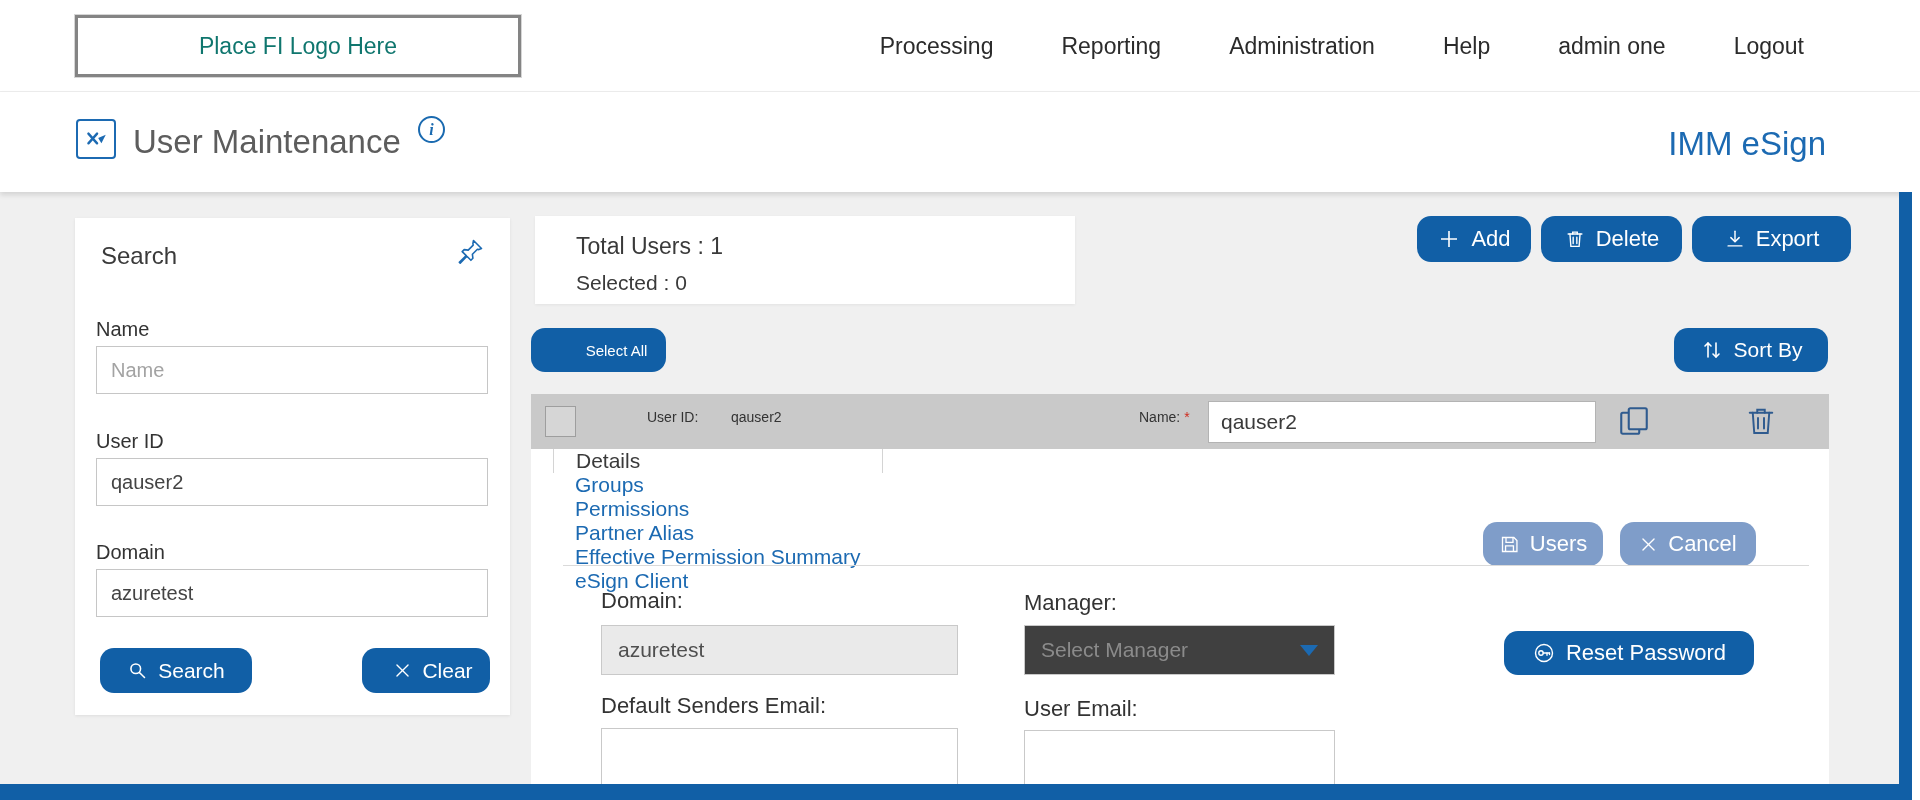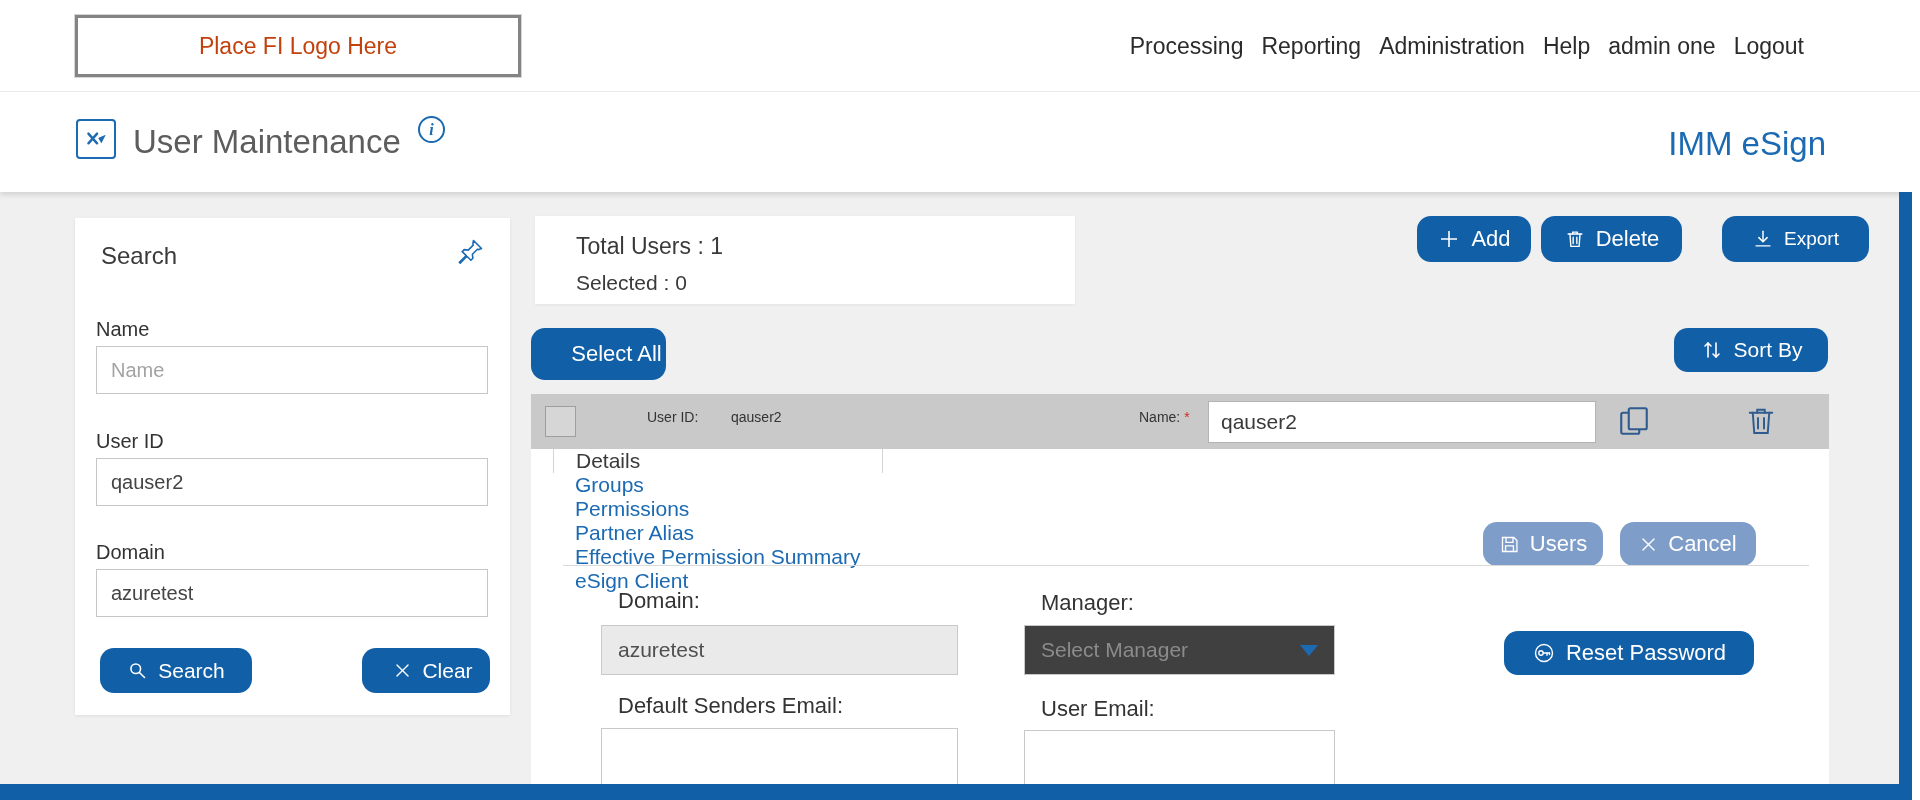--- a/index.html
+++ b/index.html
@@ -5,22 +5,22 @@
   * { box-sizing: border-box; margin: 0; padding: 0; }
   html,body { width:1920px; height:800px; }
   body { font-family:"Liberation Sans", sans-serif; background:#fff; overflow:hidden; }
   .stage { position:relative; width:1920px; height:800px; overflow:hidden; background:#fff; }
   .abs { position:absolute; }
 
   
   .topbar { left:0; top:0; width:1920px; height:92px; background:#fff; border-bottom:1px solid #ededed; z-index:4; }
   .logo-box { position:absolute; left:75px; top:15px; width:446px; height:62px; border:3px solid #848484;
               box-shadow:0 0 0 1px #d6d6d6; background:#fff; display:flex; align-items:center; justify-content:center;
-              font-size:23px; color:#c2410c; }
-  .top-links { position:absolute; right:116px; top:0; height:92px; display:flex; align-items:center; gap:18px; }
+              font-size:23px; color:#0f766e; }
+  .top-links { position:absolute; right:116px; top:0; height:92px; display:flex; align-items:center; gap:68px; }
   .top-links span { font-size:23px; color:#2b2b2b; cursor:pointer; white-space:nowrap; }
 
   
   .titlebar { left:0; top:92px; width:1920px; height:100px; background:#fff; box-shadow:0 3px 5px rgba(0,0,0,0.12); z-index:4; }
   .app-icon { position:absolute; left:76px; top:27px; width:40px; height:40px; border:2px solid #1c6ab2; border-radius:4px;
               background:#fff; display:flex; align-items:center; justify-content:center; }
   .page-title { position:absolute; left:133px; top:31px; font-size:33px; color:#5d5d5d; }
   .info-badge { position:absolute; left:418px; top:24px; width:27px; height:27px; border:2px solid #1a6ab0; border-radius:50%;
                 color:#1a6ab0; display:flex; align-items:center; justify-content:center;
                 font-family:"Liberation Serif", serif; font-style:italic; font-weight:bold; font-size:16px; cursor:pointer; }
@@ -52,22 +52,22 @@
   .btn-clear  { left:287px; top:430px; width:128px; height:45px; font-size:21px;padding-left:14px; }
 
   
   .summary-card { left:535px; top:216px; width:540px; height:88px; background:#fff; box-shadow:0 1px 3px rgba(0,0,0,0.06); }
   .total-users { position:absolute; left:41px; top:17px; font-size:23px; color:#3a3a3a; }
   .selected-count { position:absolute; left:41px; top:55px; font-size:21px; color:#3a3a3a; }
 
   
   .btn-add    { left:1417px; top:216px; width:114px; height:46px; font-size:22px; }
   .btn-delete { left:1541px; top:216px; width:141px; height:46px; font-size:22px; }
-  .btn-export { left:1692px; top:216px; width:147px; height:46px; font-size:19px;margin-left:30px; }
-  .btn-select-all { left:531px; top:328px; width:135px; height:52px; font-size:22px;padding-left:36px; }
+  .btn-export { left:1692px; top:216px; width:159px; height:46px; font-size:22px; }
+  .btn-select-all { left:531px; top:328px; width:135px; height:44px; font-size:15px;padding-left:36px; }
   .btn-sort   { left:1674px; top:328px; width:154px; height:44px; font-size:21px; }
 
   
   .panel { left:531px; top:394px; width:1298px; height:406px; background:#fff; }
   .row-gray { position:absolute; left:0; top:0; width:1298px; height:55px; background:#c9c9c9; }
   .row-checkbox { position:absolute; left:14px; top:12px; width:31px; height:31px; background:#d6d6d6; border:1px solid #9e9e9e; cursor:pointer; }
   .row-text { position:absolute; font-size:14px; color:#333; top:15px; white-space:nowrap; }
   .row-uid-label  { left:116px; }
   .row-uid-value  { left:200px; }
   .row-name-label { left:608px; }
@@ -81,21 +81,21 @@
   
   .tabs { position:absolute; left:22px; top:55px; height:56px; display:flex;flex-direction:column; }
   .tab { padding:0 22px; display:flex; align-items:center; height:56px; font-size:21px; color:#1c6ab2; cursor:pointer; white-space:nowrap; }
   .tab.active { color:#3a3a3a; background:#fff; border-left:1px solid #d4d4d4; border-right:1px solid #d4d4d4; }
 
   .btn-save   { left:952px;  top:128px; width:120px; height:44px; background:#7f9dc9; font-size:22px; }
   .btn-cancel { left:1089px; top:128px; width:136px; height:44px; background:#7f9dc9; font-size:22px; }
   .hline { position:absolute; left:32px; top:171px; width:1246px; height:1px; background:#dadada; }
 
   
-  .f-label { position:absolute; font-size:22px; color:#333; white-space:nowrap;margin-left:17px; }
+  .f-label { position:absolute; font-size:22px; color:#333; white-space:nowrap; }
   .f-domain-label { left:70px; top:194px; }
   .f-domain-input { position:absolute; left:70px; top:231px; width:357px; height:50px; background:#eaeaea;
                     border:1px solid #c9c9c9; color:#4f4f4f; font-size:21px; padding:0 16px; font-family:inherit; }
   .f-manager-label { left:493px; top:196px; }
   .f-manager-select { position:absolute; left:493px; top:231px; width:311px; height:50px; background:#404040;
                       border:1px solid #c9c9c9; display:flex; align-items:center; justify-content:space-between;
                       padding:0 16px; cursor:pointer; }
   .f-manager-select .ph { color:#8b8b8b; font-size:21px; }
   .caret-down { width:0; height:0; border-left:9px solid transparent; border-right:9px solid transparent; border-top:11px solid #1c6ab2; }
   .btn-reset { left:973px; top:237px; width:250px; height:44px; font-size:22px; }

